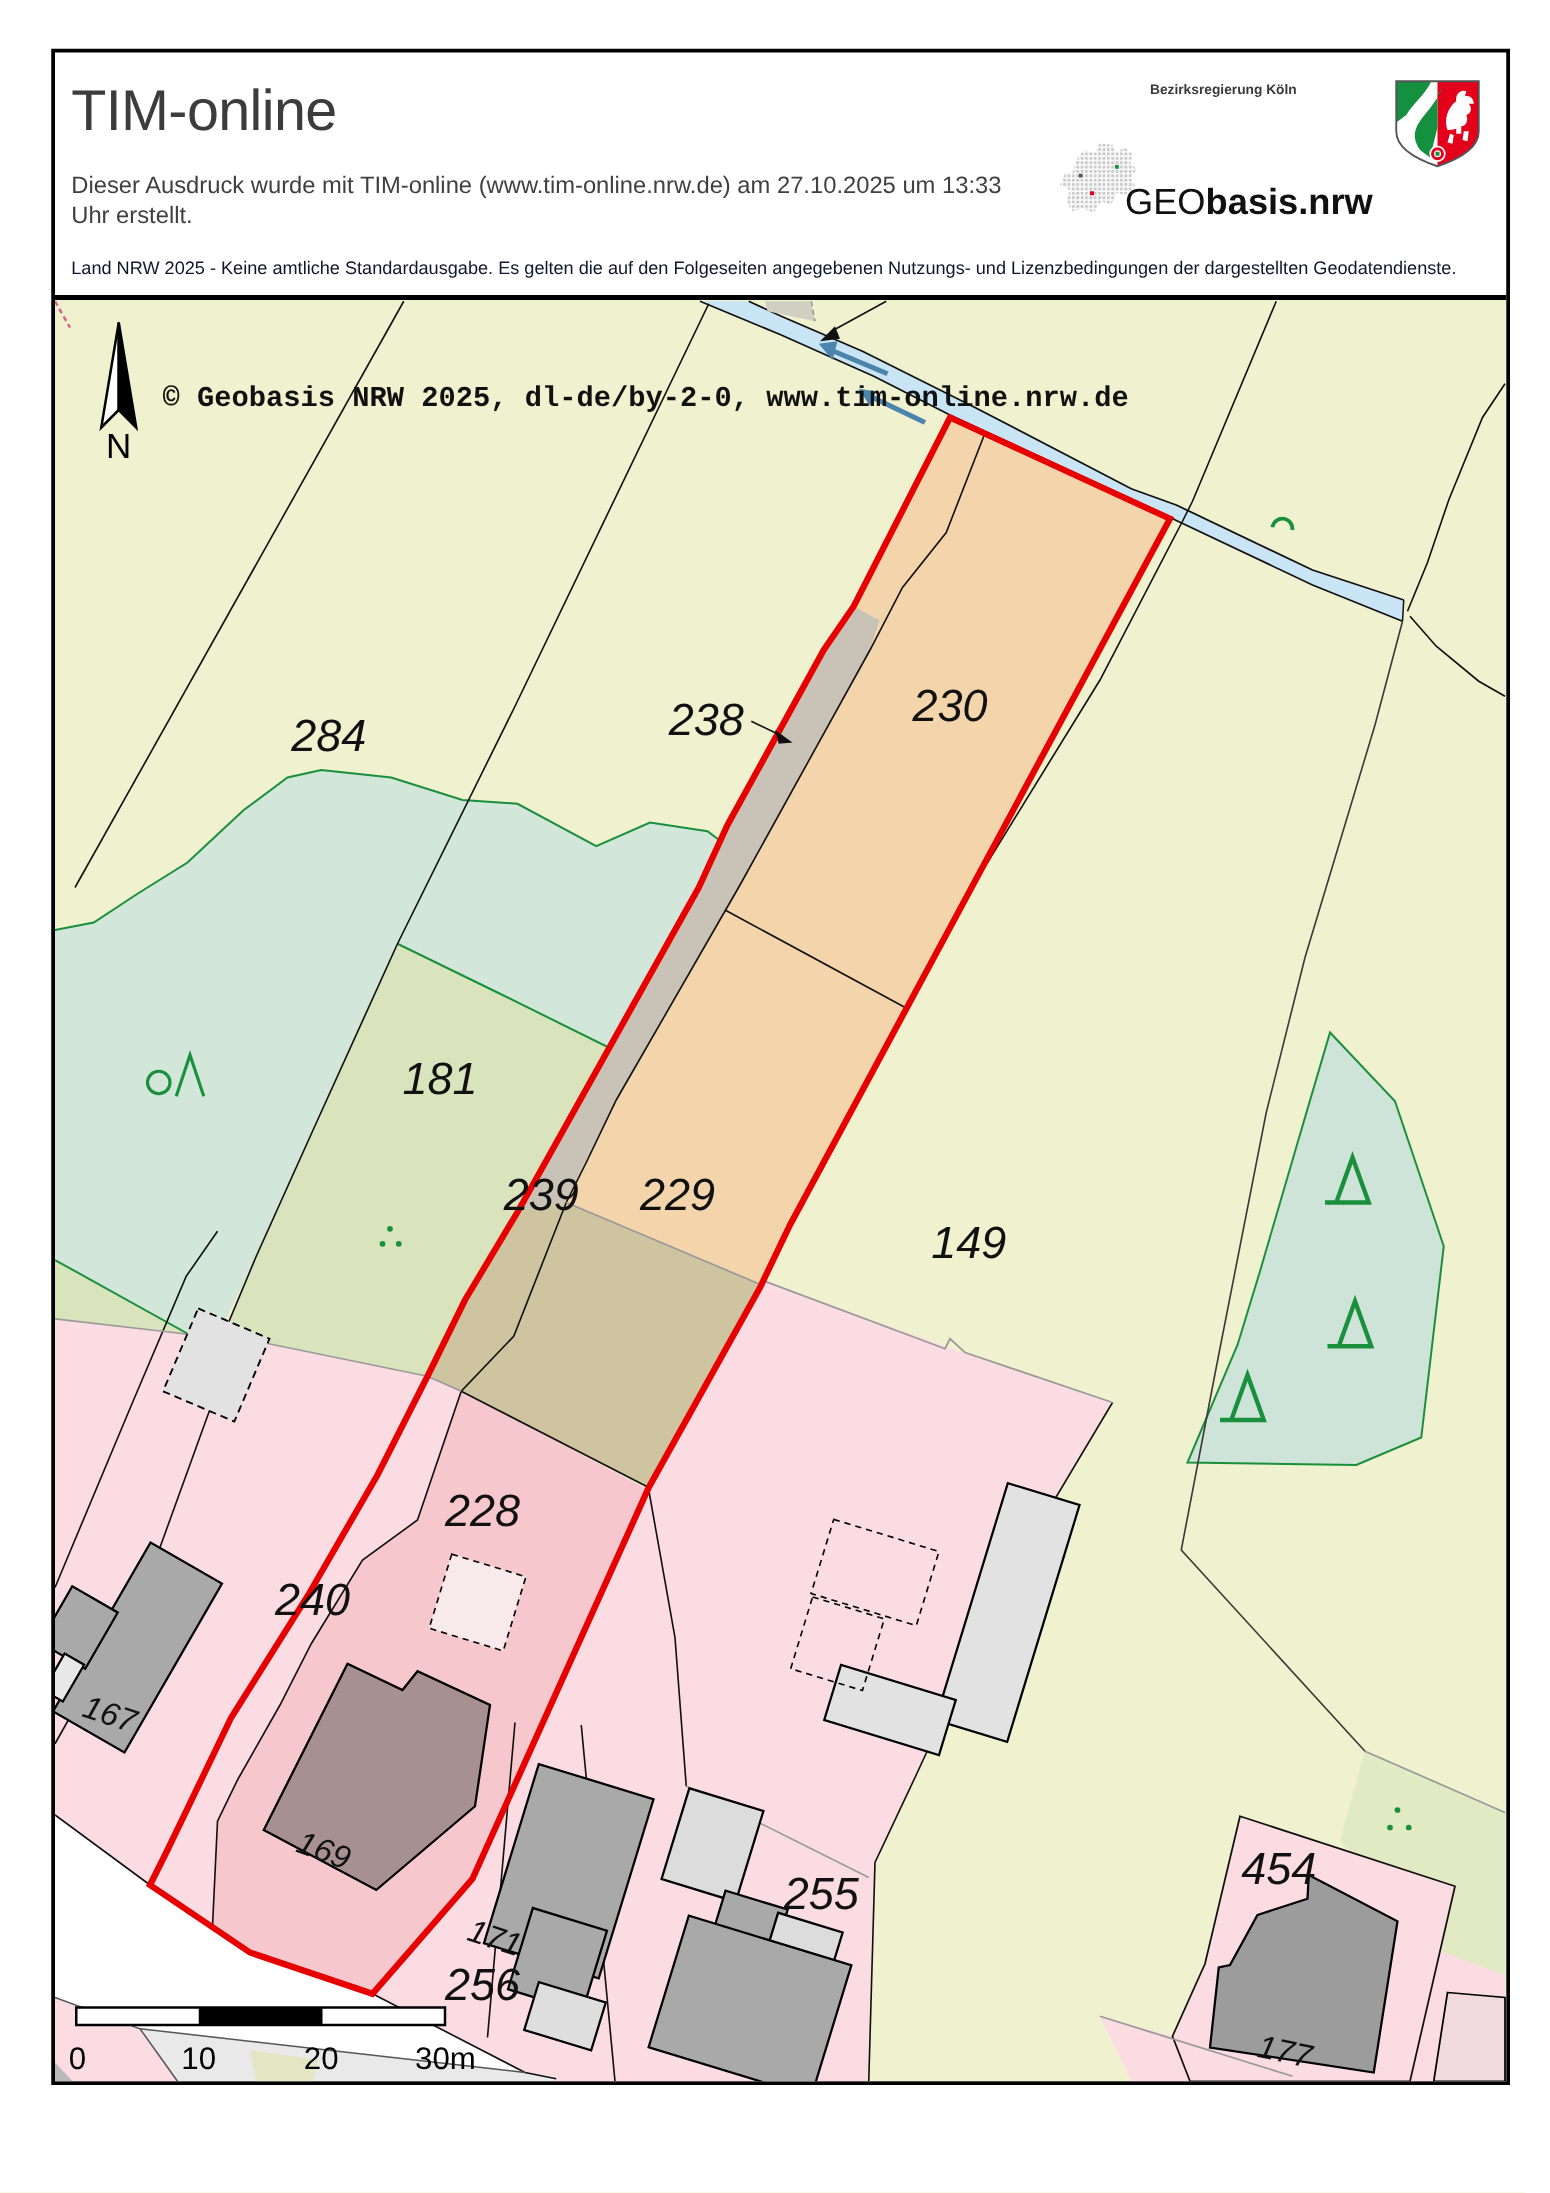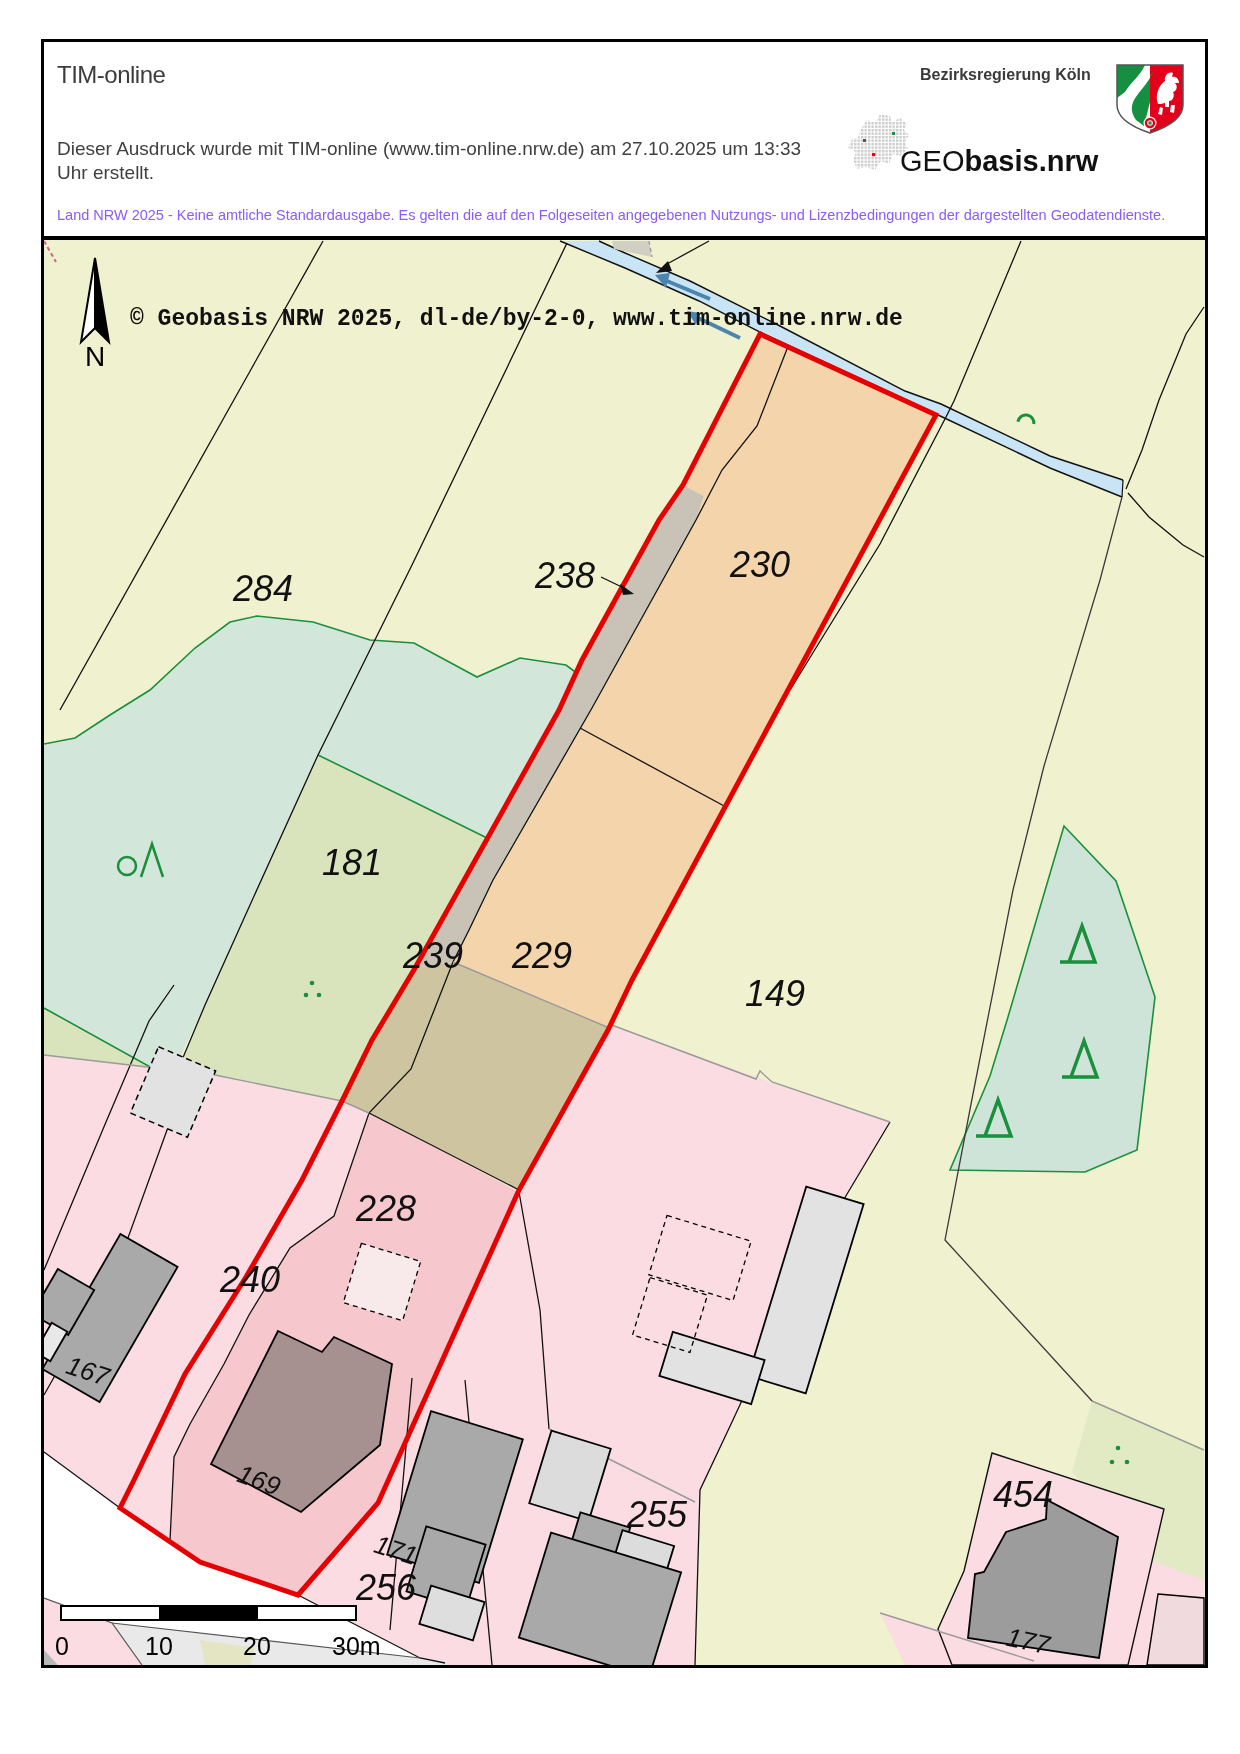--- a/index.html
+++ b/index.html
@@ -4,24 +4,24 @@
 html,body{margin:0;padding:0}
 body{width:1240px;height:1754px;background:#fff;font-family:"Liberation Sans",sans-serif;position:relative;overflow:hidden}
 .abs{position:absolute}
 </style></head>
 <body>
 
 <div class="abs" style="left:41px;top:39px;width:1161px;height:1623px;border:3px solid #000"></div>
 
 <div class="abs" style="left:44px;top:236px;width:1161px;height:4px;background:#000"></div>
 
-<div class="abs" style="left:57px;top:61px;font-size:24px;letter-spacing:-0.5px;color:#3c3c3c">TIM-online</div>
+<div class="abs" style="left:57px;top:61px;font-size:46px;letter-spacing:-0.5px;color:#3c3c3c">TIM-online</div>
 <div class="abs" style="left:57px;top:137px;font-size:19px;color:#404040;line-height:24px">Dieser Ausdruck wurde mit TIM-online (www.tim-online.nrw.de) am 27.10.2025 um 13:33<br>Uhr erstellt.</div>
-<div class="abs" style="left:57px;top:207px;font-size:14.5px;color:#8b5cf6">Land NRW 2025 - Keine amtliche Standardausgabe. Es gelten die auf den Folgeseiten angegebenen Nutzungs- und Lizenzbedingungen der dargestellten Geodatendienste.</div>
-<div class="abs" style="left:920px;top:66px;font-size:16px;font-weight:bold;color:#3a3a3a">Bezirksregierung Köln</div>
+<div class="abs" style="left:57px;top:207px;font-size:14.5px;color:#0f172a">Land NRW 2025 - Keine amtliche Standardausgabe. Es gelten die auf den Folgeseiten angegebenen Nutzungs- und Lizenzbedingungen der dargestellten Geodatendienste.</div>
+<div class="abs" style="left:920px;top:66px;font-size:11px;font-weight:bold;color:#3a3a3a">Bezirksregierung Köln</div>
 
 <svg class="abs" style="left:1114px;top:62px" width="72" height="74" viewBox="0 0 72 74">
  <defs>
       <clipPath id="sh">
         <path d="M3,3 h66 v40 q0,17 -33,28 q-33,-11 -33,-28 Z"></path>
       </clipPath>
     </defs>
  <g clip-path="url(#sh)">
   <rect x="0" y="0" width="36" height="74" fill="#fff"></rect>
   <rect x="36" y="0" width="36" height="74" fill="#e2001a"></rect>

